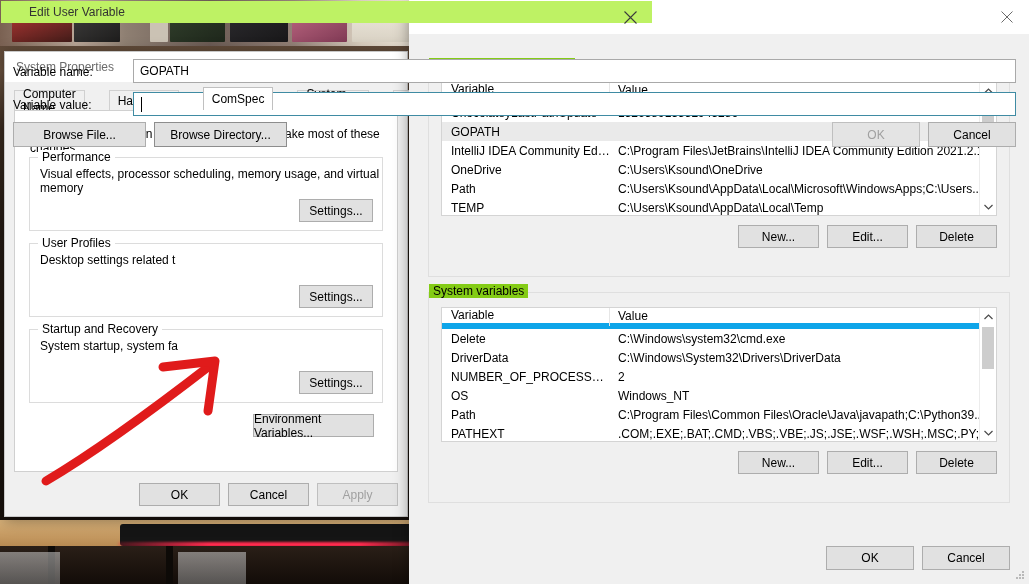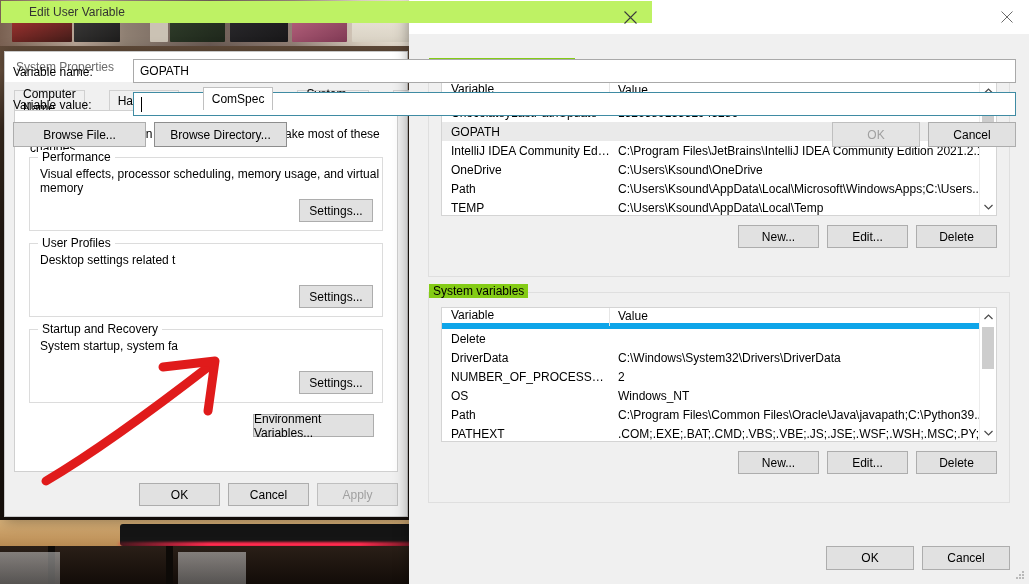--- a/index.html
+++ b/index.html
@@ -416,20 +416,21 @@
       <div class="ev-group" style="left:19px; top:258px; right:19px; height:211px;">
         <span class="legend">System variables</span>
 
         <div class="lv" style="left:12px; top:14px; right:12px; height:135px;">
           <div class="lv-head">
             <div class="c1">Variable</div>
             <div class="c2">Value</div>
           </div>
           <div class="lv-row">
             <div class="c1">Delete</div>
+            <div class="c2">C:\Windows\system32\cmd.exe</div>
           </div>
           <div class="lv-row">
             <div class="c1">DriverData</div>
             <div class="c2">C:\Windows\System32\Drivers\DriverData</div>
           </div>
           <div class="lv-row">
             <div class="c1">NUMBER_OF_PROCESSORS</div>
             <div class="c2">2</div>
           </div>
           <div class="lv-row">

